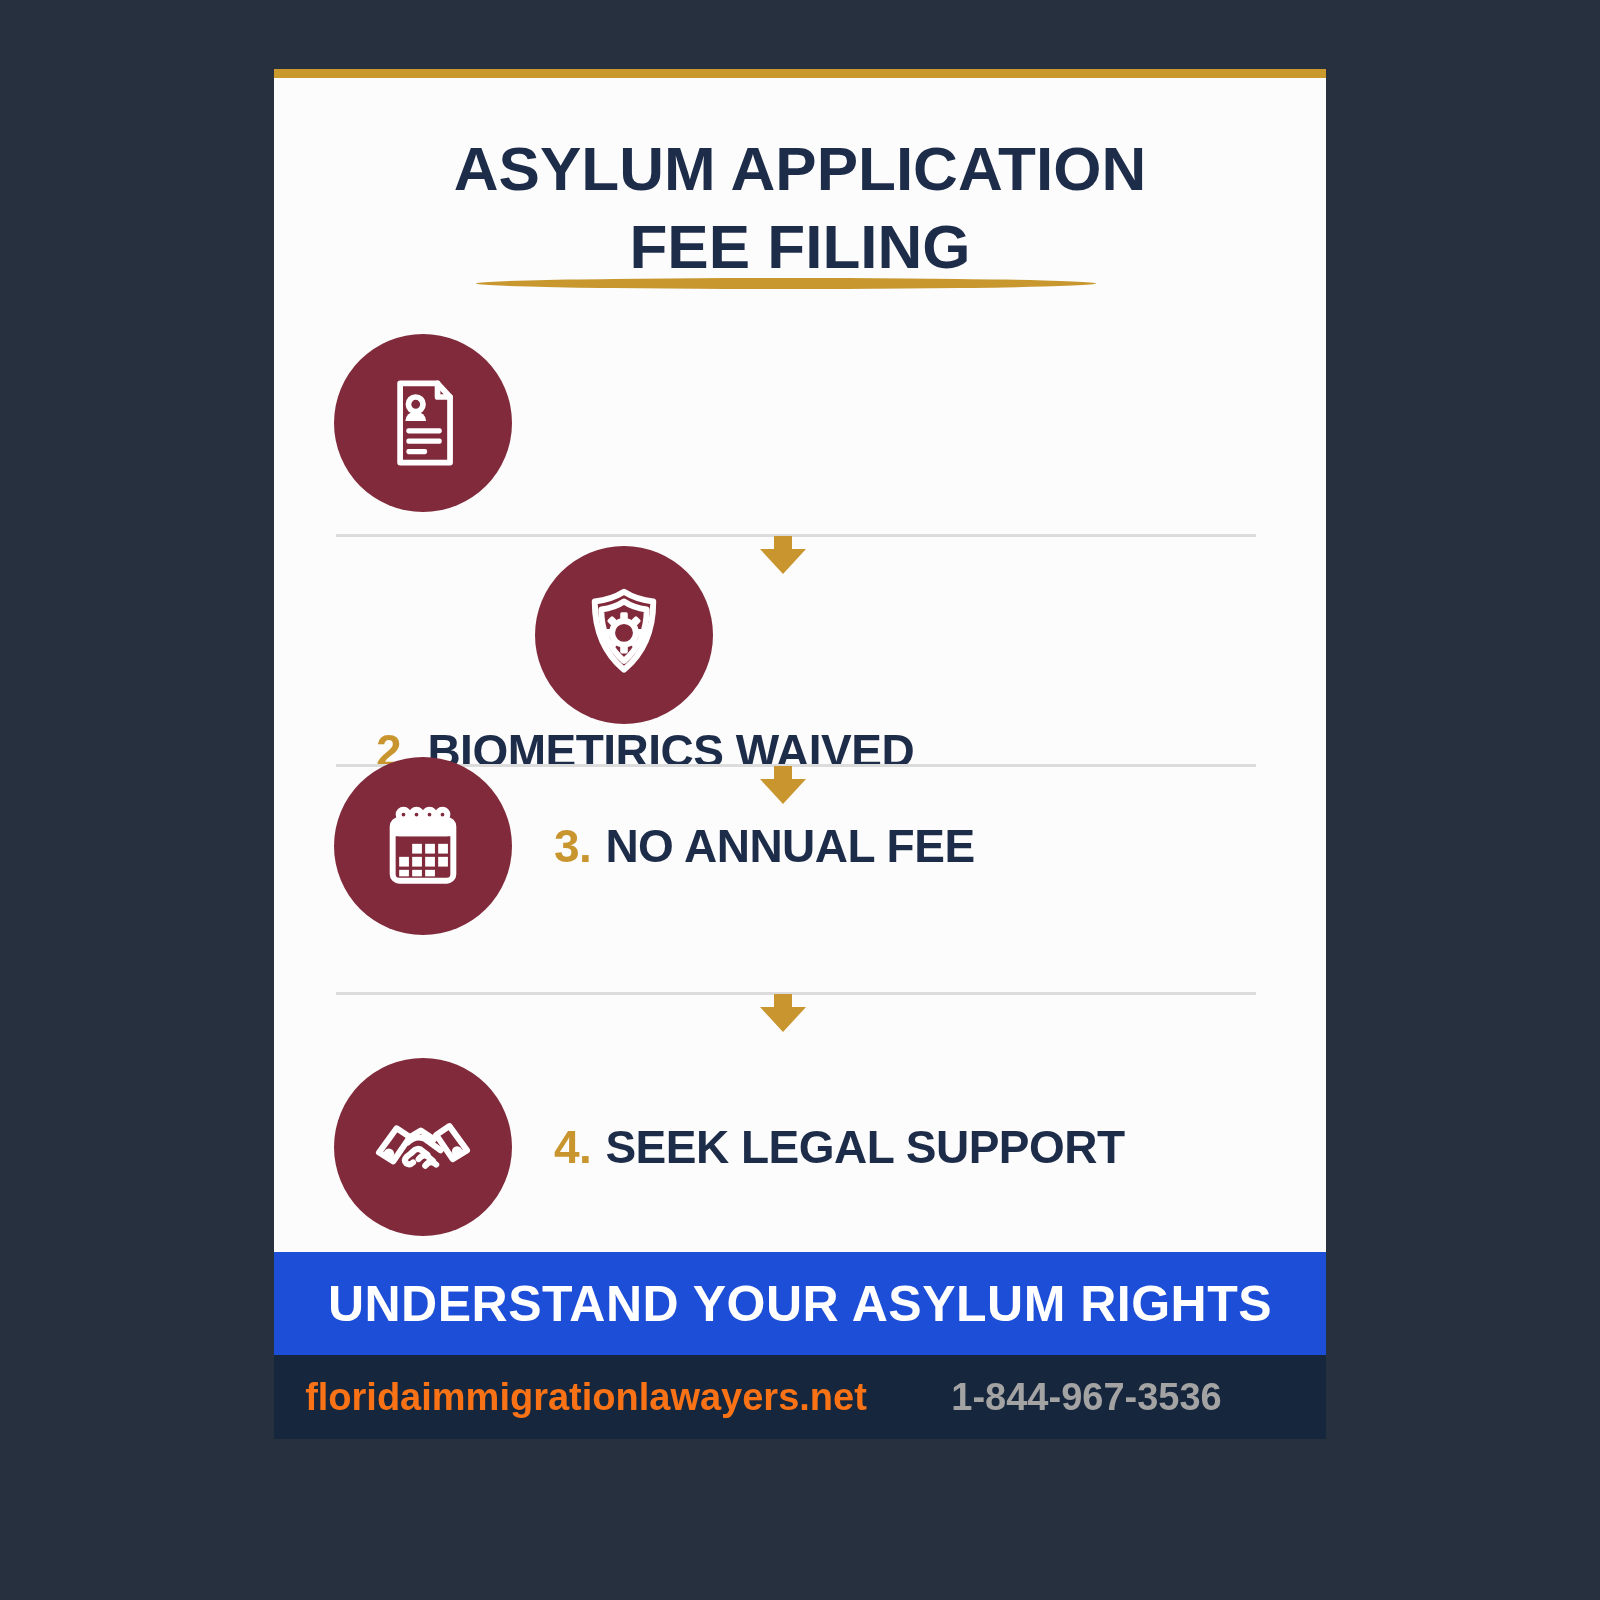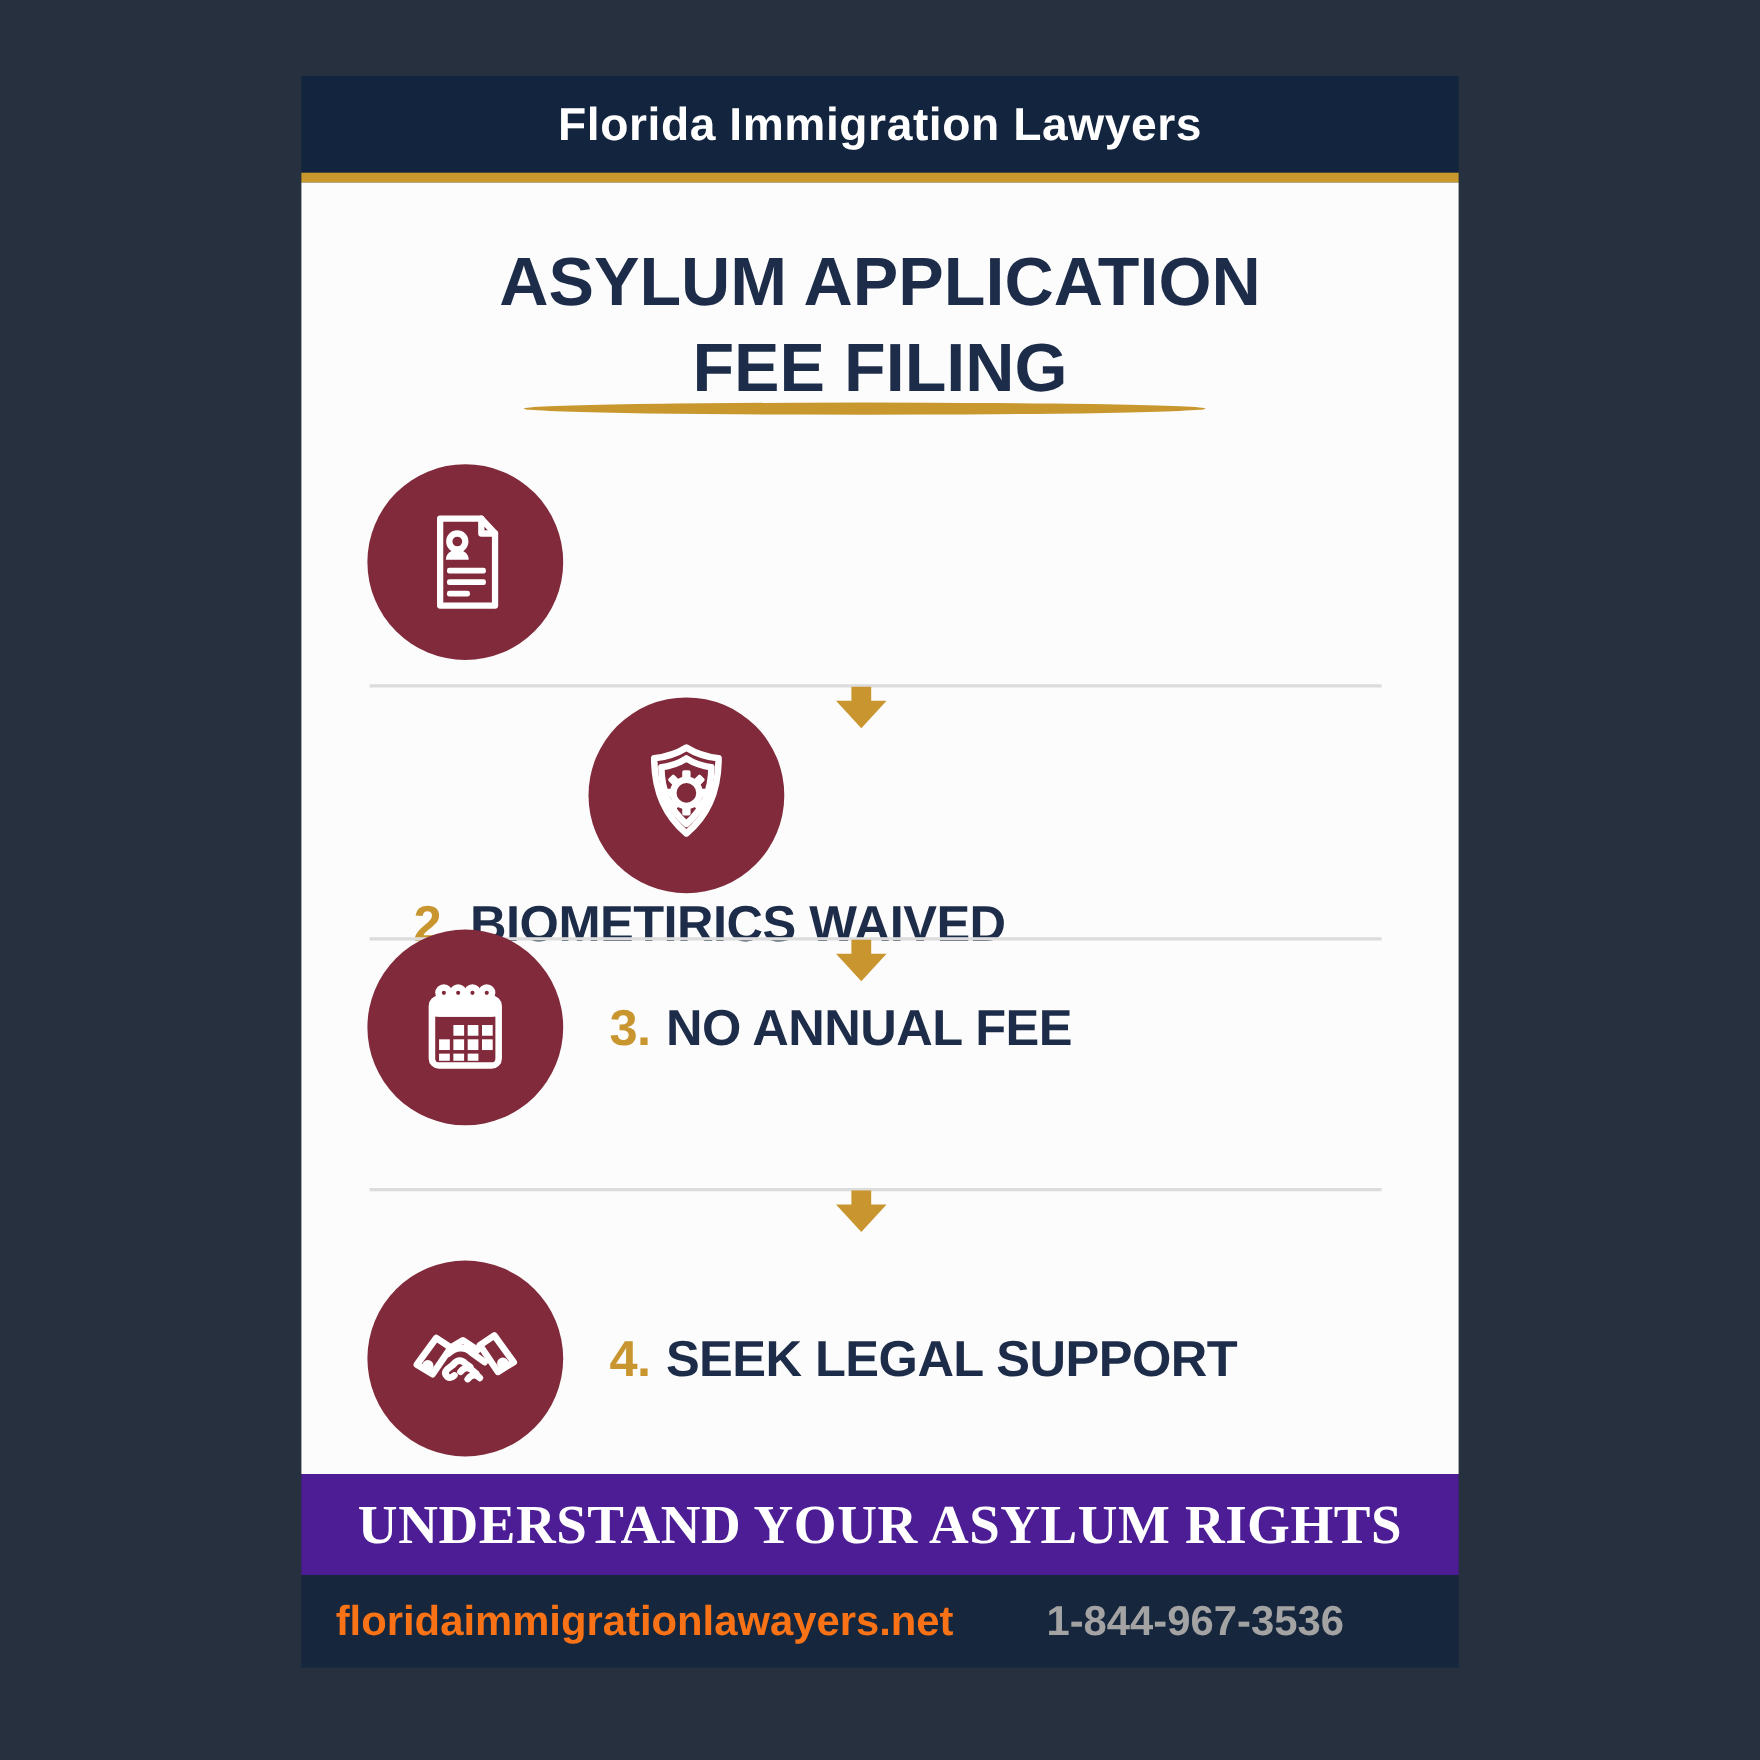--- a/index.html
+++ b/index.html
@@ -57,22 +57,22 @@
   .sep {
     position: absolute; left: 62px; width: 920px; height: 3px;
     background: #dcdcdc;
   }
   .sep-1 { top: 456px; } .sep-2 { top: 686px; } .sep-3 { top: 914px; }
   .arrow {
     position: absolute; left: 486px; width: 46px; height: 38px;
   }
   .arrow-1 { top: 458px; } .arrow-2 { top: 688px; } .arrow-3 { top: 916px; }
   .banner {
-    height: 92px; background: #4c1d95;
-    display: flex; align-items: center; justify-content: center; font-family: Liberation Serif, serif;
+    height: 103px; background: #1d4ed8;
+    display: flex; align-items: center; justify-content: center;
   }
   .banner-text {
     color: #ffffff; font-size: 50px; font-weight: 700; letter-spacing: 0.5px;
     white-space: nowrap;
   }
   .footer {
     height: 84px; background: #16263c; position: relative;
   }
   .footer-website {
     position: absolute; left: 92px; width: 440px; top: 0; height: 84px;
@@ -85,23 +85,20 @@
     color: #a3a3a3; font-size: 38px; font-weight: 700;
   }
   svg .st { stroke: #ffffff; fill: none; stroke-width: 5.5; stroke-linecap: round; stroke-linejoin: round; }
   svg .fw { fill: #ffffff; stroke: none; }
 </style>
 </head>
 <body>
 
 <div class="poster">
 
-  <div class="header">
-    <div class="header-title">Florida Immigration Lawyers</div>
-  </div>
 
   <div class="goldbar"></div>
 
   <div class="main">
 
     <div class="page-title">
       <div>ASYLUM APPLICATION</div>
       <div>FEE FILING</div>
     </div>
 

